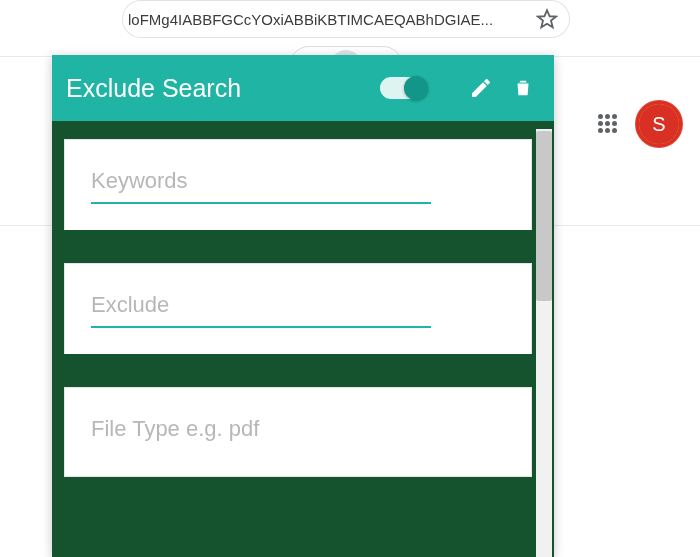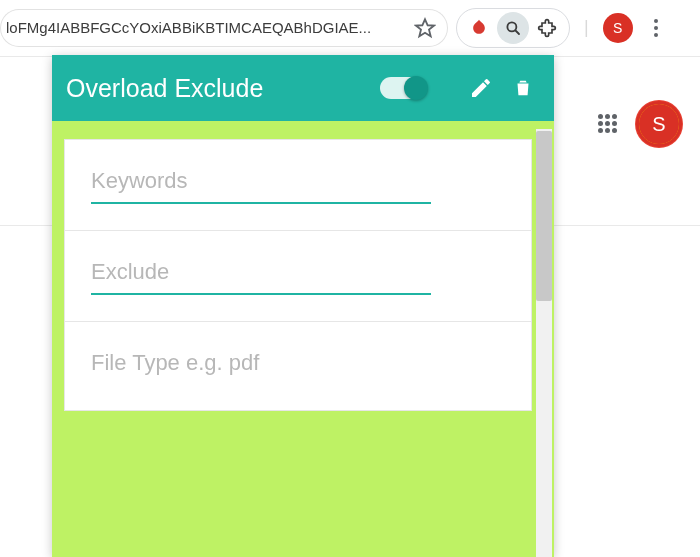--- a/index.html
+++ b/index.html
@@ -7,20 +7,21 @@
 
   
   .browser-bar {
     height: 56px;
     display: flex;
     align-items: center;
     gap: 8px;
     padding: 0 8px 0 0;
     background: #fff;
     border-bottom: 1px solid transparent;
+    flex-direction: column;
   }
   .addr-wrap {
     flex: 0 0 auto;
     width: 448px;
     height: 38px;
     background: #fff;
     border-radius: 19px;
     display: flex;
     align-items: center;
     padding: 0 12px 0 6px;
@@ -122,40 +123,40 @@
     width: 46px; height: 22px; border-radius: 11px; background: rgba(255,255,255,.85);
     position: relative; margin-right: 26px;
   }
   .toggle .knob{
     width:24px;height:24px;border-radius:50%;background:#119688;position:absolute;right:-2px;top:-1px;
     box-shadow:0 1px 3px rgba(0,0,0,.3);
   }
   .hicon { width:26px;height:26px;color:#fff;margin-left:16px;display:flex;align-items:center;justify-content:center; }
 
   .panel-body{
-    flex:1; position:relative; overflow:hidden; background:#bef264;
+    flex:1; position:relative; overflow:hidden; background:#14532d;
   }
   .scroll-area{
     position:absolute;left:12px;right:22px;top:18px;bottom:0;
     overflow-y:auto;
   }
   .fake-scrollbar{
     position:absolute;right:2px;top:10px;width:16px;height:170px;background:#c8c8c8;border-radius:2px;
   }
   .fake-track{
     position:absolute;right:2px;top:8px;bottom:0;width:16px;background:#f1f1f1;
   }
   .card{
     background:#fff;
     border:1px solid #e6e6e6;
     padding: 28px 26px 26px 26px;
     margin-bottom: 0;
     border-bottom:none;
   }
-  .card + .card{border-top:1px solid #e6e6e6;}
+  .card + .card{border-top:1px solid #e6e6e6;margin-top:33px;}
   .field-label{
     color:#b7b7b7;font-size:22px;font-weight:400;margin-bottom:8px;
   }
   .underline{
     height:2px;width:340px;background:#1fb4a3;margin-top:6px;
   }
   .underline.gray{background:#d6d6d6;height:1px;}
   .domain-btn{
     display:inline-flex;align-items:center;
     background:#15a99a;color:#fff;height:44px;border-radius:3px;
@@ -228,21 +229,21 @@
     </div>
     <div class="big-avatar">
       <div class="inner">
           <span>S</span>
         </div>
     </div>
   </div>
 
   <div class="panel">
     <div class="panel-header">
-      <div class="panel-title">Overload Exclude</div>
+      <div class="panel-title">Exclude Search</div>
       <div class="toggle">
           <div class="knob"></div>
         </div>
       <div class="hicon">
         <svg width="24" height="24" viewBox="0 0 24 24" fill="#fff">
             <path d="M3 17.25V21h3.75L17.8 9.94l-3.75-3.75L3 17.25zM20.7 7.04a1 1 0 000-1.41l-2.34-2.34a1 1 0 00-1.41 0L15 5.24l3.75 3.75 1.95-1.95z"></path>
           </svg>
       </div>
       <div class="hicon">
         <svg width="22" height="22" viewBox="0 0 24 24" fill="#fff">

